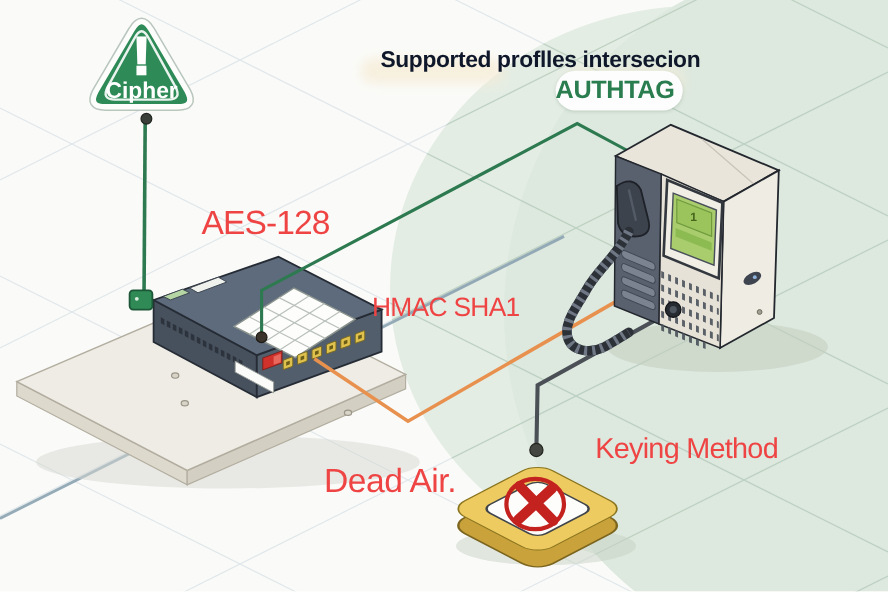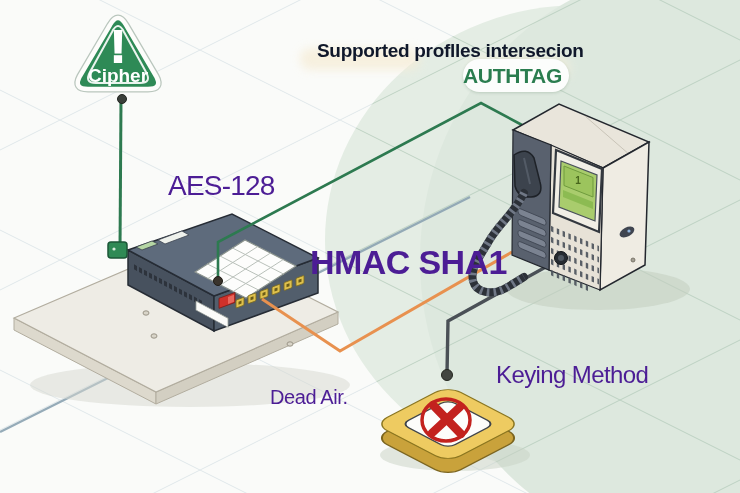--- a/index.html
+++ b/index.html
@@ -1,29 +1,29 @@
 <!DOCTYPE html>
 <html><head>
 <meta charset="utf-8">
 <style>
   html,body{margin:0;padding:0;background:#ffffff;}
   #canvas{position:relative;width:740px;height:493px;overflow:hidden;background:#fafbf9;
           font-family:"Liberation Sans",sans-serif;}
   #scene{position:absolute;left:0;top:0;}
-  .lbl{position:absolute;color:#4c1d95;white-space:nowrap;line-height:1.1;}
+  .lbl{position:absolute;color:#ef4444;white-space:nowrap;line-height:1.1;}
   #lbl-supported{left:317px;top:41px;font-size:19px;font-weight:700;letter-spacing:-0.3px;color:#0f172a;}
   #authtag-pill{position:absolute;left:463px;top:59px;width:106px;height:33px;background:#fcfdfc;
                 border-radius:17px;display:flex;align-items:center;justify-content:flex-start;
                 box-shadow:0 1px 3px rgba(110,140,115,.3);}
   #lbl-authtag{font-size:21px;font-weight:bold;color:#2a7d4f;letter-spacing:-0.3px;}
   #lbl-aes{left:168px;top:171px;font-size:28px;font-weight:500;letter-spacing:-0.8px;}
-  #lbl-hmac{left:310px;top:244px;font-size:34px;font-weight:700;letter-spacing:-0.6px;}
+  #lbl-hmac{left:310px;top:244px;font-size:22px;font-weight:400;letter-spacing:-0.6px;}
   #lbl-keying{left:496px;top:362px;font-size:24px;font-weight:400;letter-spacing:-0.6px;}
   #lbl-mismatch{left:150px;top:385px;font-size:24px;font-weight:500;letter-spacing:-0.4px;}
-  #lbl-deadair{left:270px;top:386px;font-size:20px;font-weight:500;letter-spacing:-0.4px;}
+  #lbl-deadair{left:270px;top:386px;font-size:28px;font-weight:500;letter-spacing:-0.4px;}
   svg text{font-family:"Liberation Sans",sans-serif;}
 </style>
 </head>
 <body>
 
 <div id="canvas">
 
 <svg id="scene" width="740" height="493" viewBox="0 0 740 493">
   <defs>
     <clipPath id="blobclip">

